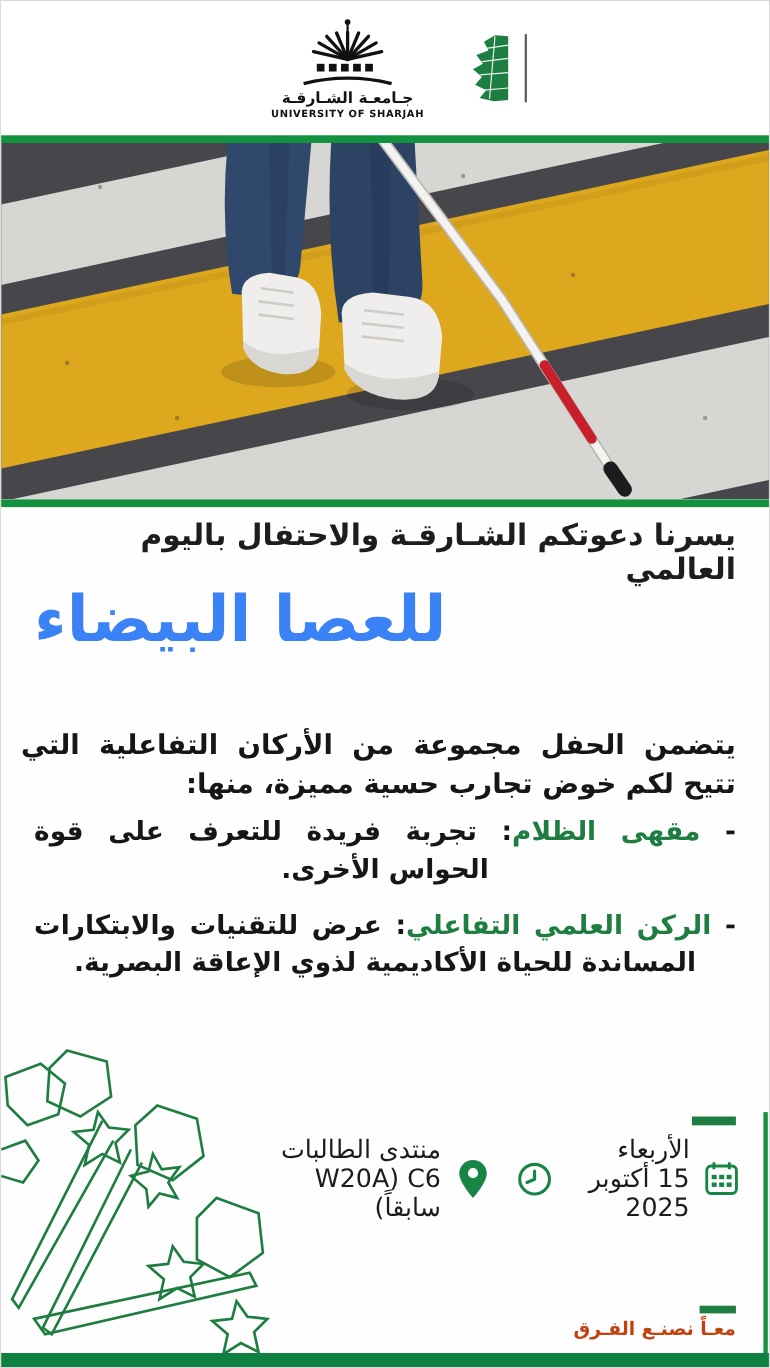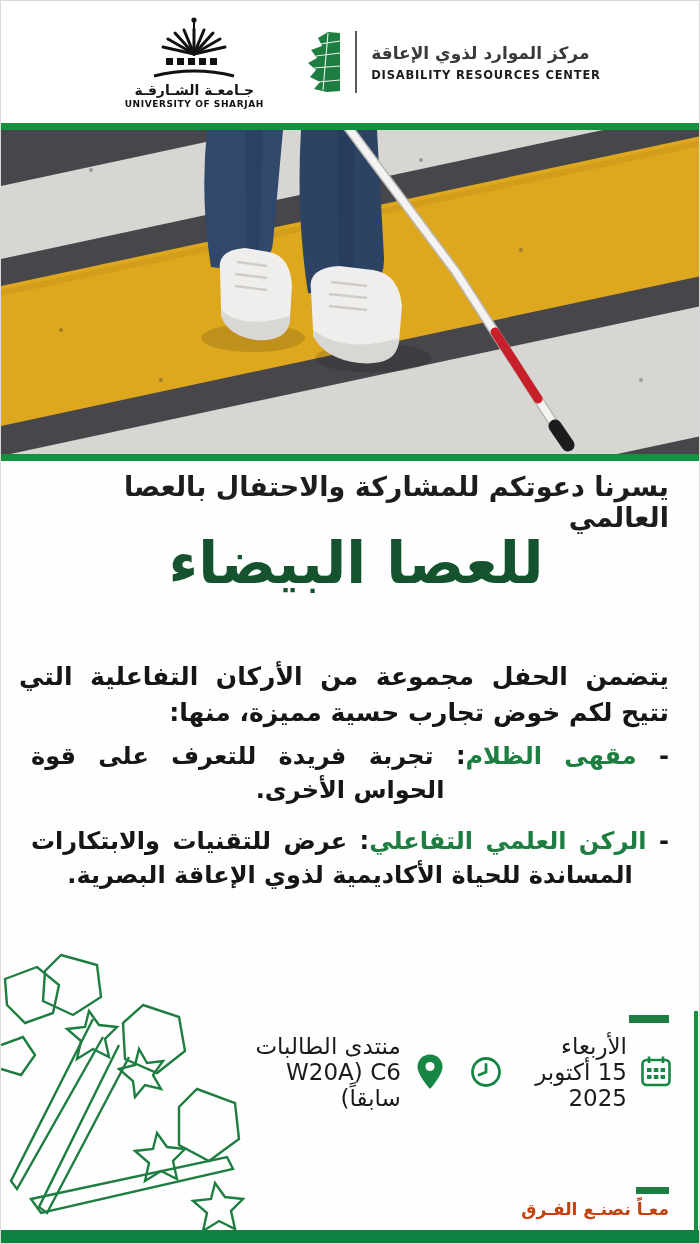--- a/index.html
+++ b/index.html
@@ -26,21 +26,21 @@
   .green-bar.top { top:0; } .green-bar.bottom { bottom:0; }
   .photo { position:absolute; top:7px; left:0; width:700px; height:324px; overflow:hidden; }
   
   .rtl { direction:rtl; }
   .intro {
     position:absolute; top:470px; right:30px; left:30px;
     font-size:27px; font-weight:600; color:#1d1d1d; text-align:right;
   }
   .big-title {
     position:absolute; top:528px; right:18px; left:30px;
-    font-size:58px; font-weight:800; color:#14532d; text-align:center;
+    font-size:58px; font-weight:800; color:#3b82f6; text-align:left;
   }
   .paragraph {
     position:absolute; top:658px; right:30px; left:18px;
     font-size:25px; font-weight:700; color:#161616;
     text-align:justify; text-align-last:right; line-height:1.44;
   }
   .bullets { position:absolute; top:738px; right:30px; left:30px; list-style:none; }
   .bullets li {
     font-size:24px; font-weight:700; color:#161616; line-height:1.42;
     text-align:justify; text-align-last:center; margin-bottom:17px;
@@ -101,24 +101,20 @@
         <line x1="33" y1="11" x2="13" y2="14"></line>
         <line x1="33" y1="23" x2="9" y2="26"></line>
         <line x1="33" y1="36" x2="7" y2="38"></line>
         <line x1="33" y1="50" x2="11" y2="52"></line>
         <line x1="21" y1="3" x2="16" y2="60"></line>
       </g>
     </svg>
 
     <div class="drc-divider"></div>
 
-    <div class="drc-text">
-      <div class="drc-ar">مركز الموارد لذوي الإعاقة</div>
-      <div class="drc-en">DISABILITY RESOURCES CENTER</div>
-    </div>
   </div>
 
   <div class="photo-frame">
     <div class="green-bar top"></div>
     <div class="photo">
       <svg width="700" height="324" viewBox="0 0 700 324">
         <rect x="0" y="0" width="700" height="324" fill="#47474b"></rect>
         <polygon points="0,56 700,-94 700,-21 0,129" fill="#d7d6d2"></polygon>
         <polygon points="0,156 700,6 700,146 0,296" fill="#dda71e"></polygon>
         <polygon points="0,160 700,10 700,16 0,166" fill="#c79417" opacity="0.5"></polygon>
@@ -163,21 +159,21 @@
           <path d="M346,-4 L455,142 L566,314" stroke="#b9b8b4" stroke-width="10"></path>
           <path d="M346,-4 L455,142 L566,314" stroke="#f4f3f1" stroke-width="7"></path>
           <line x1="494" y1="202" x2="537" y2="269" stroke="#c8202a" stroke-width="9"></line>
           <line x1="554" y1="296" x2="567" y2="315" stroke="#1c1c1e" stroke-width="13"></line>
         </g>
       </svg>
     </div>
     <div class="green-bar bottom"></div>
   </div>
 
-  <div class="intro rtl">يسرنا دعوتكم للمشاركة والاحتفال بالعصا العالمي</div>
+  <div class="intro rtl">يسرنا دعوتكم الشـارقـة والاحتفال باليوم العالمي</div>
   <div class="big-title rtl">للعصا البيضاء</div>
 
   <div class="paragraph rtl">يتضمن الحفل مجموعة من الأركان التفاعلية التي تتيح لكم خوض تجارب حسية مميزة، منها:</div>
 
   <ul class="bullets rtl">
     <li><span>- </span><span class="term">مقهى الظلام</span><span>: </span><span>تجربة فريدة للتعرف على قوة الحواس الأخرى.</span></li>
     <li><span>- </span><span class="term">الركن العلمي التفاعلي</span><span>: </span><span>عرض للتقنيات والابتكارات المساندة للحياة الأكاديمية لذوي الإعاقة البصرية.</span></li>
   </ul>
 
   <svg class="pattern" viewBox="0 0 262 286">

